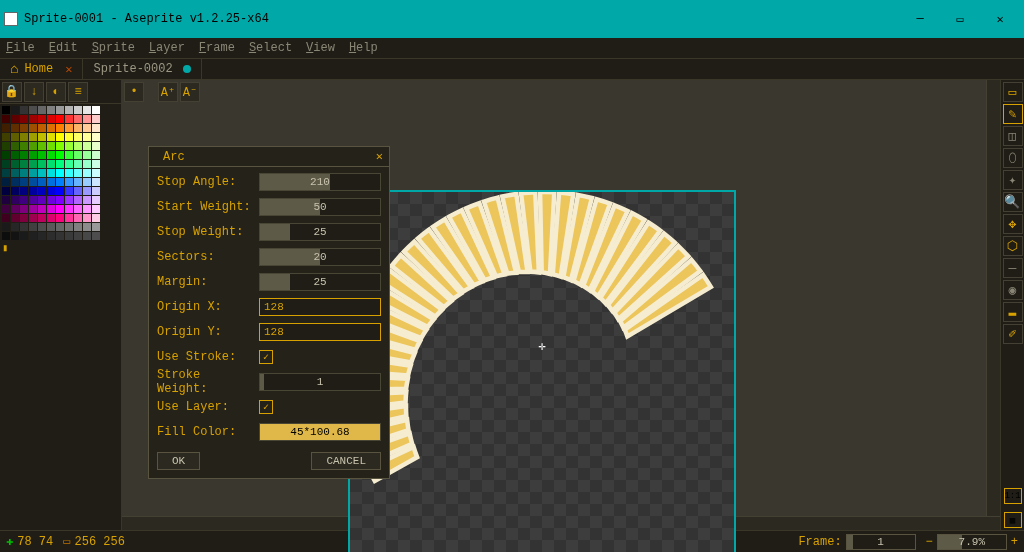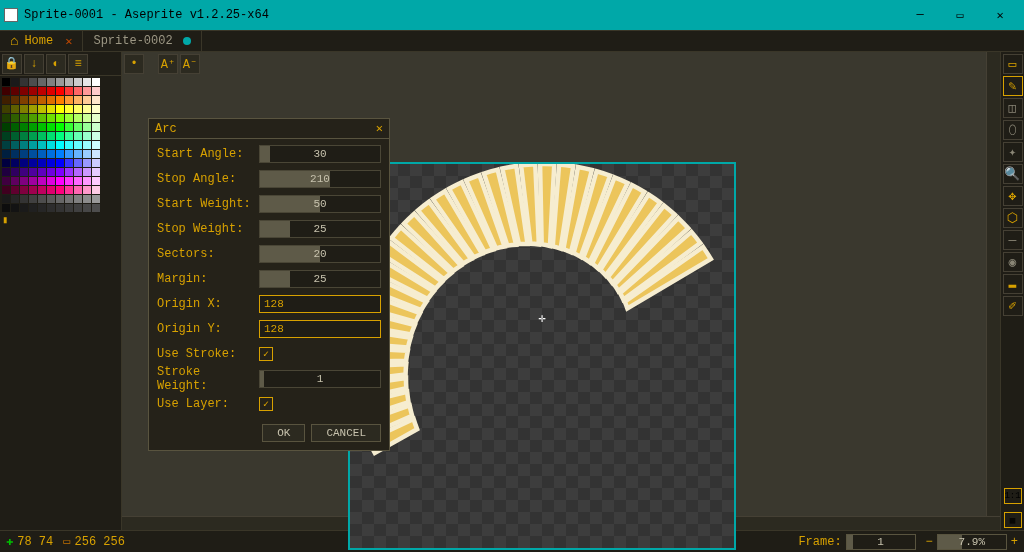--- a/index.html
+++ b/index.html
@@ -1,20 +1,20 @@
 <!DOCTYPE html>
 <html><head>
 <meta charset="utf-8">
 <style>
   * { box-sizing: border-box; margin: 0; padding: 0; font-family: 'Courier New', monospace; }
   html, body { width: 1024px; height: 552px; overflow: hidden; background: #000; }
   .root { width: 1024px; height: 552px; display: flex; flex-direction: column; }
 
   
-  .titlebar { height: 30px; background: #00a8a8; display: flex; align-items: center; padding: 0 4px; font-size: 12px; color: #000; }
+  .titlebar { height: 38px; background: #00a8a8; display: flex; align-items: center; padding: 0 4px; font-size: 12px; color: #000; }
   .title-icon { width: 14px; height: 14px; background: #fff; border: 1px solid #666; margin-right: 6px; display: inline-block; }
   .title-text { flex: 1; }
   .winbtn { width: 40px; text-align: center; font-size: 12px; cursor: pointer; }
 
   
   .menubar { height: 20px; background: #1f1d16; display: flex; align-items: center; padding: 0 6px; gap: 14px; font-size: 12px; color: #8a8676; }
   .menu-item { color: #8a8676; text-decoration: underline; text-decoration-color: transparent; cursor: pointer; }
   .menu-item::first-letter { text-decoration: underline; }
 
   
@@ -57,34 +57,34 @@
 
   
   .rightbar { width: 24px; background: #1f1d16; border-left: 1px solid #3a3628; display: flex; flex-direction: column; align-items: center; padding: 2px 0; gap: 2px; }
   .rbtn { width: 20px; height: 20px; border: 1px solid #454034; display: flex; align-items: center; justify-content: center; color: #8a8676; font-size: 13px; cursor: pointer; }
   .rbtn.active { border-color: #d7a100; color: #d7a100; }
   .rbtn.orange { color: #d7a100; }
 
   
   .dialog { position: absolute; left: 148px; top: 66px; width: 242px; background: #252219; border: 1px solid #59543f; font-size: 12px; color: #d7a100; }
   .dlg-title { height: 20px; display: flex; align-items: center; padding: 0 6px; border-bottom: 1px solid #59543f; }
-  .dlg-title .t { flex: 1; }
+  .dlg-title .t { flex: 1; margin-left: 8px; }
   .dlg-title .x { color: #d7a100; cursor: pointer; }
   .dlg-body { padding: 6px 8px 8px 8px; display: flex; flex-direction: column; gap: 7px; }
   .drow { display: flex; align-items: center; gap: 6px; height: 18px; }
   .drow .lbl { width: 96px; color: #d7a100; }
   .slider { flex: 1; height: 18px; position: relative; background: #1f1d16; border: 1px solid #4a4636; display: flex; align-items: center; justify-content: center; color: #c7c2ad; }
   .slider .fill { position: absolute; left: 0; top: 0; bottom: 0; background: #5e5a48; }
   .slider .val { position: relative; font-size: 11px; }
   .numin { flex: 1; height: 18px; background: #1f1d16; border: 1px solid #d7a100; color: #d7a100; padding: 0 4px; font-size: 11px; display: flex; align-items: center; }
   .chk { width: 14px; height: 14px; border: 1px solid #d7a100; display: flex; align-items: center; justify-content: center; color: #d7a100; font-size: 10px; }
   .pillbtn { flex: 1; height: 18px; display: flex; align-items: center; justify-content: center; font-size: 11px; border: 1px solid #4a4636; }
   .pillbtn.white { background: #fff; color: #000; }
   .pillbtn.yellow { background: #e0b84a; color: #000; }
-  .dlg-btns { display: flex; gap: 6px; justify-content: flex-end; padding-top: 4px; }
+  .dlg-btns { display: flex; gap: 6px; justify-content: space-between; padding-top: 4px; }
   .dbtn { padding: 2px 14px; background: #2c2a20; border: 1px solid #59543f; color: #c7c2ad; cursor: pointer; font-size: 11px; }
 
   
   .status { height: 22px; background: #1f1d16; border-top: 1px solid #3a3628; display: flex; align-items: center; padding: 0 6px; gap: 10px; font-size: 12px; color: #d7a100; }
   .status .seg { display: flex; align-items: center; gap: 4px; }
   .status .spacer { flex: 1; }
   .zoombox { width: 70px; height: 16px; border: 1px solid #59543f; display: flex; align-items: center; justify-content: center; font-size: 11px; color: #c7c2ad; position: relative; }
   .zoombox .fill { position: absolute; left: 0; top: 0; bottom: 0; width: 20%; background: #5e5a48; }
   .zoombox span { position: relative; }
   .sqbtn { width: 18px; height: 16px; border: 1px solid #d7a100; display: flex; align-items: center; justify-content: center; font-size: 9px; }
@@ -99,20 +99,30 @@
 <div class="root">
 
   <div class="titlebar">
     <span class="title-icon"></span>
     <span class="title-text">Sprite-0001 - Aseprite v1.2.25-x64</span>
     <span class="winbtn">—</span>
     <span class="winbtn">▭</span>
     <span class="winbtn">✕</span>
   </div>
 
+  <div class="menubar">
+    <span class="menu-item">File</span>
+    <span class="menu-item">Edit</span>
+    <span class="menu-item">Sprite</span>
+    <span class="menu-item">Layer</span>
+    <span class="menu-item">Frame</span>
+    <span class="menu-item">Select</span>
+    <span class="menu-item">View</span>
+    <span class="menu-item">Help</span>
+  </div>
 
   <div class="tabbar">
     <div class="tab home">
       <span class="home-icon">⌂</span>
       <span>Home</span>
       <span class="close-x">✕</span>
     </div>
     <div class="tab doc">
       <span>Sprite-0002</span>
       <span class="dot"></span>
@@ -374,27 +384,20 @@
     </div>
 
     <div class="dialog">
       <div class="dlg-title">
         <span class="t">Arc</span>
         <span class="x">✕</span>
       </div>
       <div class="dlg-body">
 
         <div class="drow">
-            <span class="lbl">Start Angle:</span>
-          <div class="slider">
-              <div class="fill" style="width:8%"></div>
-              <span class="val">30</span>
-            </div>
-          </div>
-        <div class="drow">
             <span class="lbl">Stop Angle:</span>
           <div class="slider">
               <div class="fill" style="width:58%"></div>
               <span class="val">210</span>
             </div>
           </div>
         <div class="drow">
             <span class="lbl">Start Weight:</span>
           <div class="slider">
               <div class="fill" style="width:50%"></div>
@@ -440,20 +443,24 @@
             <span class="lbl">Stroke Weight:</span>
           <div class="slider">
               <div class="fill" style="width:3%"></div>
               <span class="val">1</span>
             </div>
           </div>
 
         <div class="drow">
             <span class="lbl">Use Layer:</span>
           <div class="chk">✓</div>
+          </div>
+        <div class="drow">
+            <span class="lbl">Fill Color:</span>
+          <div class="pillbtn yellow">45*100.68</div>
           </div>
 
         <div class="dlg-btns">
           <div class="dbtn">OK</div>
           <div class="dbtn">CANCEL</div>
         </div>
       </div>
     </div>
   </div>
 

